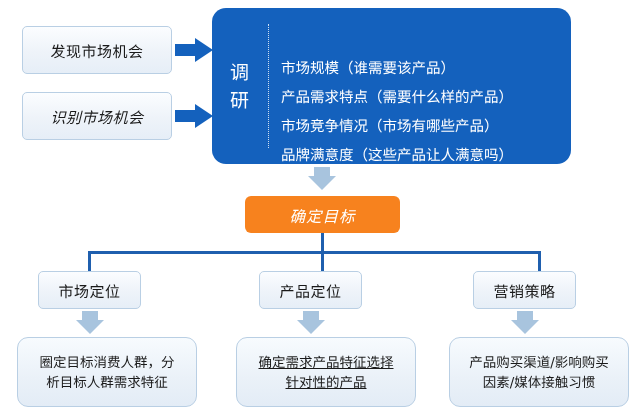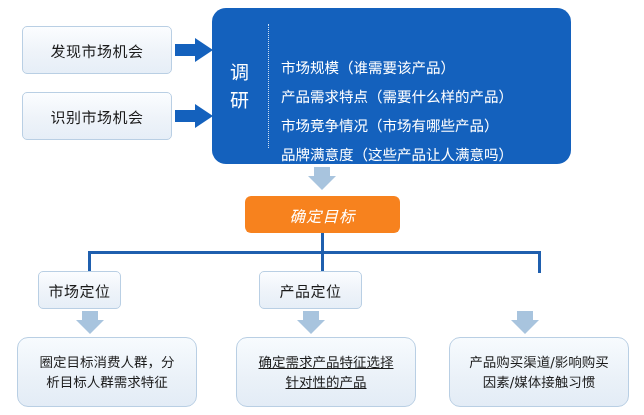--- a/index.html
+++ b/index.html
@@ -155,21 +155,21 @@
 </style>
 </head>
 <body>
 
 <div id="diagram">
 
   <div class="node pale-box" style="left:22px; top:26px; width:150px; height:48px;">
     <span>发现市场机会</span>
   </div>
 
-  <div class="node pale-box" style="left:22px; top:92px; width:150px; height:48px;">
+  <div class="node pale-box" style="left:22px; top:92px; width:150px; height:48px;font-style:italic;">
     <span>识别市场机会</span>
   </div>
 
   <div class="arrow-right" style="left:175px; top:38px; width:40px; height:24px;">
     <div class="shaft"></div>
     <div class="head"></div>
   </div>
 
   <div class="arrow-right" style="left:175px; top:104px; width:40px; height:24px;">
     <div class="shaft"></div>
@@ -205,28 +205,31 @@
   <div class="line" style="left:321px; top:233px; width:3px; height:20px;"></div>
 
   <div class="line" style="left:88px; top:251px; width:453px; height:3px;"></div>
 
   <div class="line" style="left:88px; top:251px; width:3px; height:22px;"></div>
 
   <div class="line" style="left:321px; top:251px; width:3px; height:22px;"></div>
 
   <div class="line" style="left:538px; top:251px; width:3px; height:22px;"></div>
 
-  <div class="node pale-box" style="left:38px; top:271px; width:83px; height:38px;">
+  <div class="node pale-box" style="left:38px; top:271px; width:103px; height:38px;">
     <span>市场定位</span>
   </div>
 
   <div class="node pale-box" style="left:259px; top:271px; width:103px; height:38px;">
     <span>产品定位</span>
   </div>
 
+  <div class="node pale-box" style="left:473px; top:271px; width:103px; height:38px;">
+    <span>营销策略</span>
+  </div>
 
   <div class="arrow-down" style="left:76px; top:311px; width:28px; height:25px;">
     <div class="shaft"></div>
     <div class="head"></div>
   </div>
 
   <div class="arrow-down" style="left:297px; top:311px; width:28px; height:25px;">
     <div class="shaft"></div>
     <div class="head"></div>
   </div>

